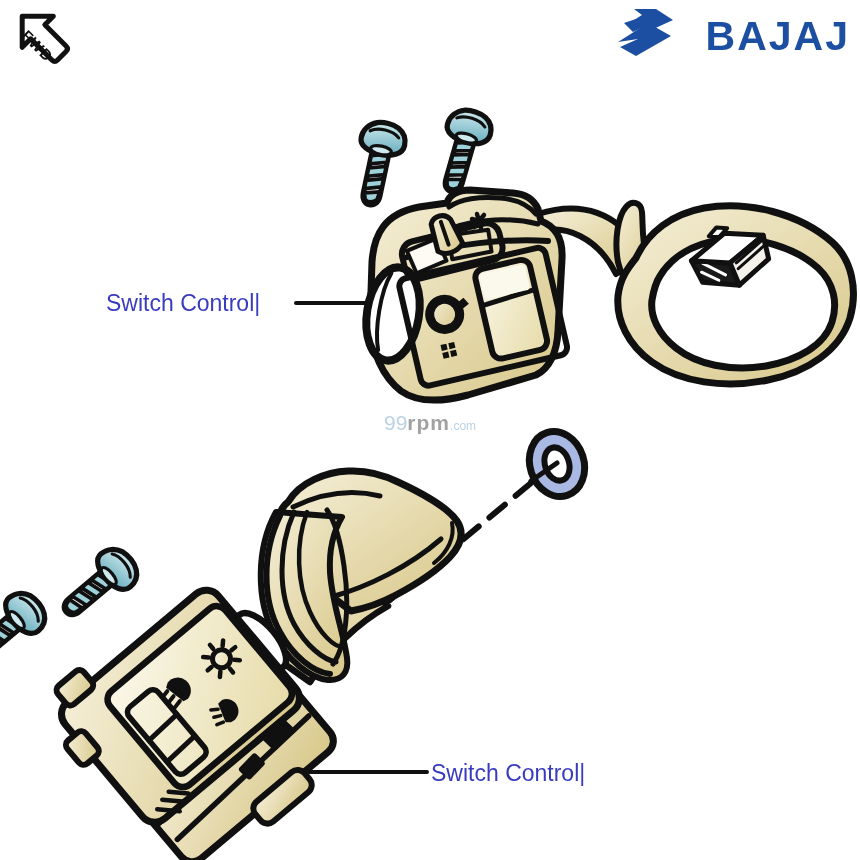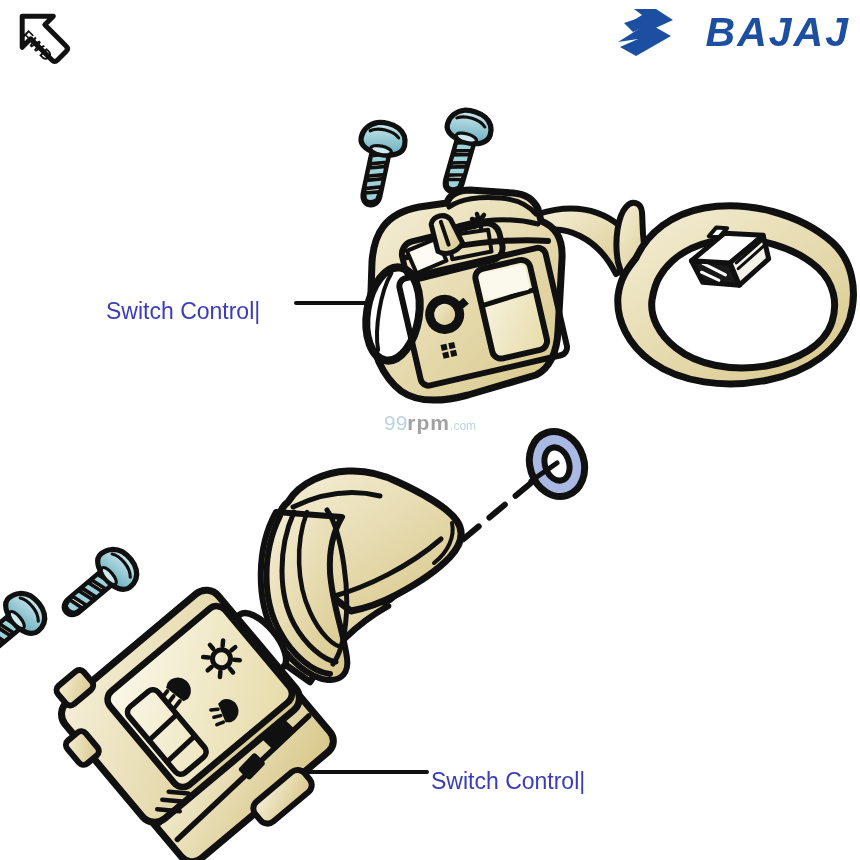--- a/index.html
+++ b/index.html
@@ -3,23 +3,23 @@
 <meta charset="utf-8">
 <style>
   html,body{margin:0;padding:0;background:#ffffff;}
   body{width:860px;height:860px;font-family:"Liberation Sans",sans-serif;}
   .stage{position:relative;width:860px;height:860px;background:#fff;overflow:hidden;}
   #artwork{position:absolute;left:0;top:0;}
   #artwork path,#artwork rect,#artwork ellipse,#artwork circle,#artwork line{
     stroke-linejoin:round;stroke-linecap:round;
   }
   .fwd-badge{position:absolute;left:6px;top:2px;}
-  .brand{position:absolute;right:10px;top:5px;display:flex;align-items:center;gap:14px;font-style:italic;}
+  .brand{position:absolute;right:10px;top:5px;display:flex;align-items:flex-end;gap:14px;}
   .brand-text{font-weight:bold;font-size:41px;line-height:46px;color:#1c4fa1;letter-spacing:2px;}
-  .callout{position:absolute;font-size:23px;line-height:33px;color:#3a3cc0;cursor:pointer;margin-top:8px;}
+  .callout{position:absolute;font-size:23px;line-height:33px;color:#3a3cc0;cursor:pointer;}
   .callout-rh{left:106px;top:287px;}
   .callout-lh{left:431px;top:757px;}
   .watermark{position:absolute;left:384px;top:411px;opacity:.92;white-space:nowrap;}
   .wm-num{font-size:21px;color:#b5cfe2;margin-top:48px;}
   .wm-name{font-size:21px;font-weight:bold;color:#9a9a9a;letter-spacing:1px;margin-top:23px;}
   .wm-tld{font-size:12px;color:#b5cfe2;margin-top:29px;}
 </style>
 </head>
 <body>
 

